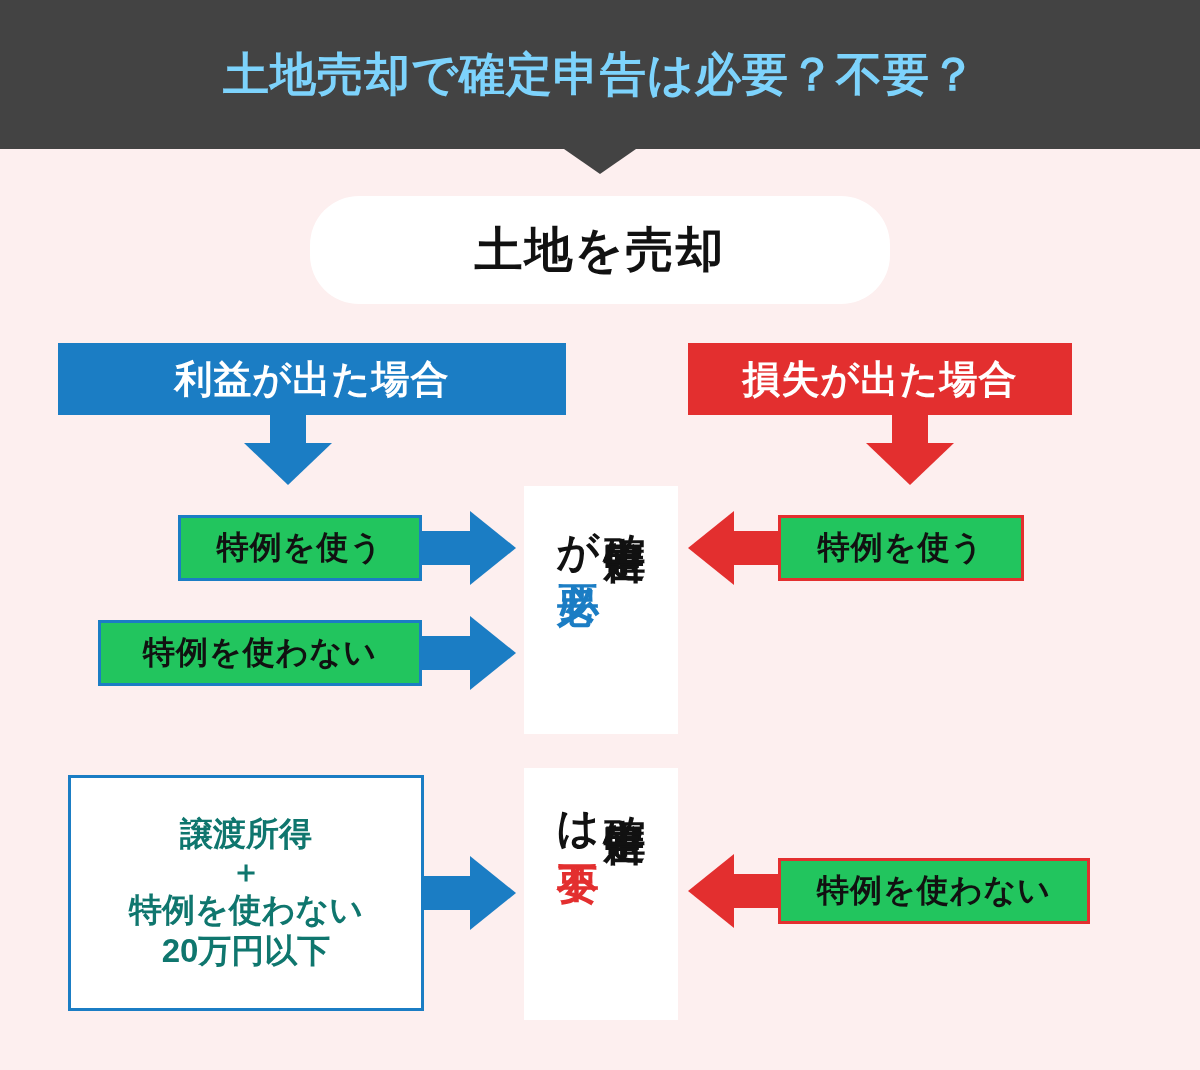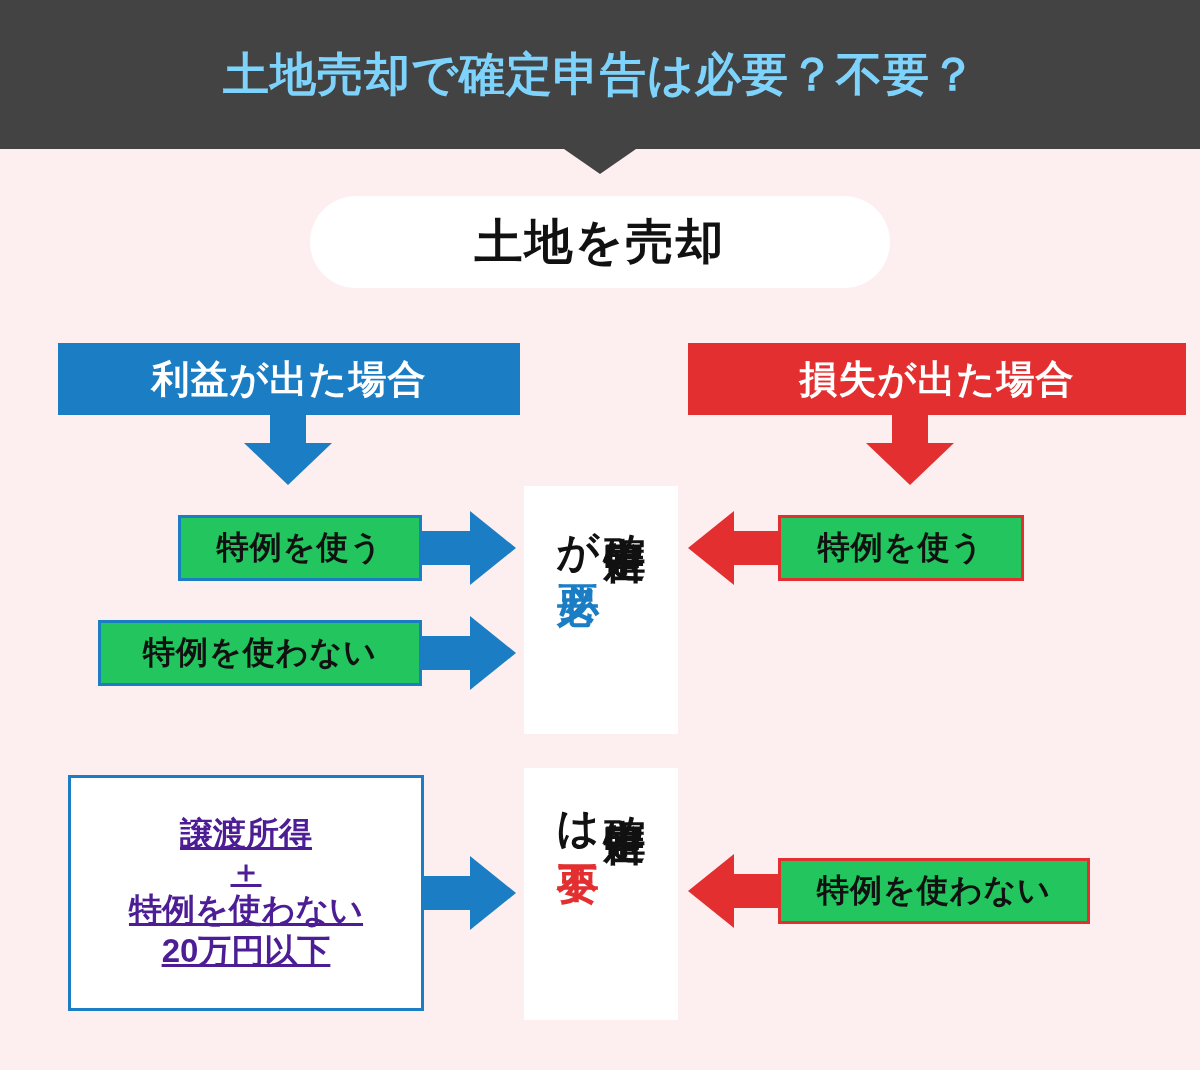--- a/index.html
+++ b/index.html
@@ -49,21 +49,21 @@
     border-right: 36px solid transparent;
     border-top: 25px solid #434343;
   }
 
   
   .pill {
     position: absolute;
     left: 310px;
     top: 196px;
     width: 580px;
-    height: 92px;
+    height: 108px;
     background: #ffffff;
     border-radius: 49px;
     display: flex;
     align-items: center;
     justify-content: center;
   }
   .pill-label {
     font-size: 48px;
     font-weight: bold;
     color: #111111;
@@ -81,27 +81,27 @@
   .banner-label {
     color: #ffffff;
     font-size: 38px;
     font-weight: bold;
     letter-spacing: 1px;
     white-space: nowrap;
   }
   .banner-profit {
     left: 58px;
     top: 343px;
-    width: 462px;
+    width: 508px;
     background: #1b7dc4;
   }
   .banner-loss {
     left: 688px;
     top: 343px;
-    width: 498px;
+    width: 384px;
     background: #e32f2f;
   }
 
   
   .down-arrow {
     position: absolute;
     width: 88px;
     height: 70px;
   }
   .down-arrow .shaft {
@@ -163,24 +163,23 @@
     box-sizing: border-box;
     display: flex;
     flex-direction: column;
     align-items: center;
     justify-content: center;
     gap: 2px;
   }
   .big-box .bb-line {
     font-size: 33px;
     font-weight: bold;
-    color: #4c1d95;
+    color: #0f766e;
     line-height: 1.18;
     white-space: nowrap;
-    text-decoration: underline;
   }
   .big-box .bb-plus {
     font-size: 31px;
     font-weight: bold;
     line-height: 1.05;
   }
 
   
   .right-arrow {
     position: absolute;

